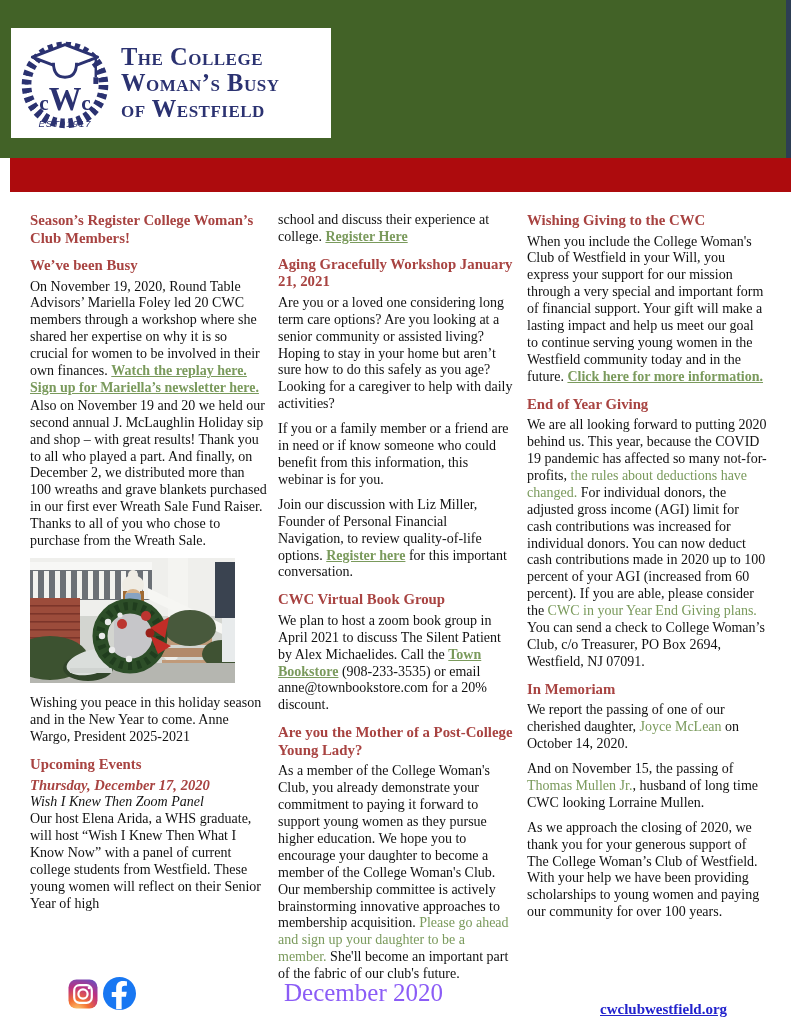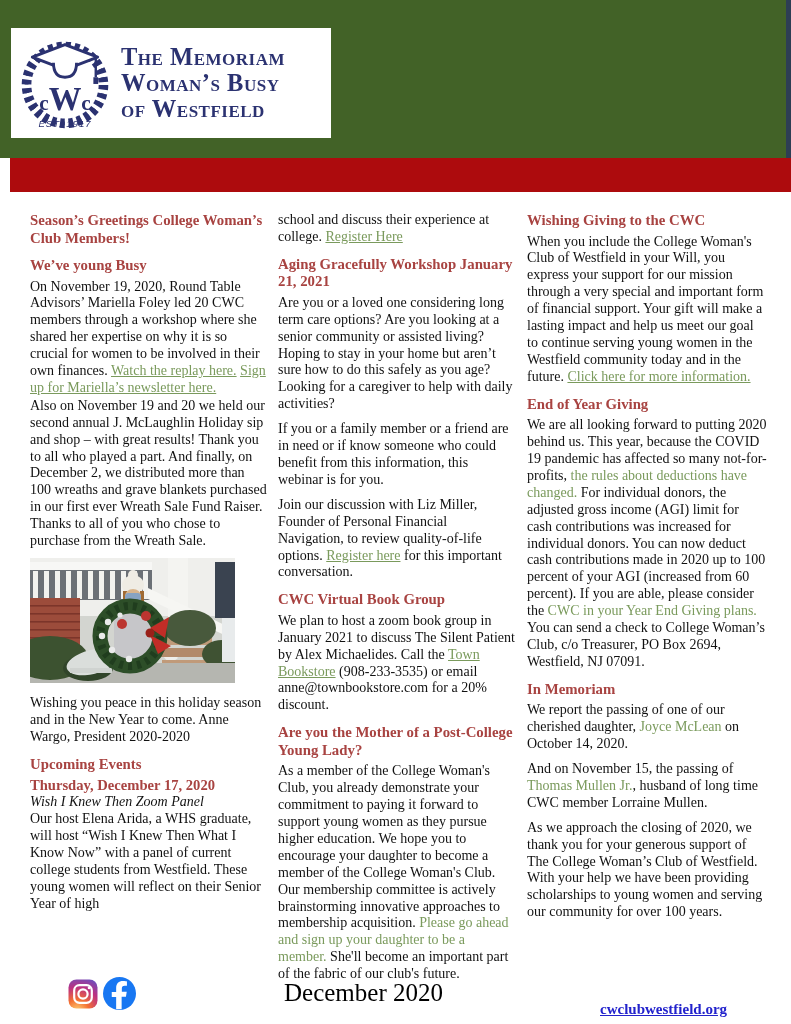--- a/index.html
+++ b/index.html
@@ -20,33 +20,33 @@
   .red-bar{position:absolute;left:10px;top:158px;width:781px;height:34px;background:var(--bar_red);}
   
   .col{position:absolute;top:212px;font-size:14px;line-height:16.9px;}
   .col1{left:30px;width:238px;}
   .col2{left:278px;width:238px;}
   .col3{left:527px;width:240px;}
   .col > :first-child{margin-top:0;}
   .blk{margin:0 0 8px;}
   .h1{margin:0 0 9px;font-weight:700;color:var(--heading_red);font-size:14.8px;line-height:17.5px;}
   .h2{margin:10px 0 4px;font-weight:700;color:var(--heading_red);font-size:14.8px;line-height:17.5px;}
-  .date{margin:0;font-weight:700;color:var(--heading_red);font-size:14.6px;}
+  .date{margin:0;font-weight:700;color:var(--heading_red);font-size:14.6px;font-style:italic;}
   .italic{margin:0;font-style:italic;}
   .p-tight{margin-top:-7px;}
   .photo{margin:6px 0 12px;width:205px;height:125px;}
   .photo svg{display:block;}
   .s-n{}
-  .s-gl{color:var(--link_green);text-decoration:underline;cursor:pointer;}
+  .s-gl{color:var(--link_green);text-decoration:underline;cursor:pointer;font-weight:bold;}
   .s-g{color:var(--link_green);margin-top:24px;}
   .s-ul{}
   
   .social{position:absolute;left:68px;top:977px;display:flex;align-items:center;gap:5px;}
   .social svg{display:block;cursor:pointer;}
-  .issue-date{position:absolute;left:284px;top:979px;font-size:25px;color:#000000;}
+  .issue-date{position:absolute;left:284px;top:979px;font-size:25px;color:#8b5cf6;}
   .website{position:absolute;left:600px;top:1001px;font-weight:700;font-size:15px;
            color:var(--website_blue);text-decoration:underline;cursor:pointer;}
 </style>
 </head>
 <body>
 
 <div class="page">
 
   <div class="banner">
     <div class="logo-box">
@@ -57,32 +57,32 @@
         <polygon points="52,12 86,25 52,38 18,25" fill="#ffffff" stroke="#2b3271" stroke-width="3" stroke-linejoin="round"></polygon>
         <path d="M40,31 q0,15 12,15 q12,0 12,-15" fill="#ffffff" stroke="#2b3271" stroke-width="3"></path>
         <line x1="84" y1="26" x2="84" y2="46" stroke="#2b3271" stroke-width="2.5"></line>
         <rect x="81.5" y="46" width="5" height="7" fill="#2b3271"></rect>
         <text x="52" y="80" text-anchor="middle" fill="#2b3271" font-family="Liberation Serif, serif" font-weight="bold">
           <tspan font-size="22">c</tspan><tspan font-size="34">W</tspan><tspan font-size="22">c</tspan>
         </text>
         <text x="52" y="98" text-anchor="middle" fill="#2b3271" font-family="Liberation Sans, sans-serif" font-size="10" font-style="italic" letter-spacing="1">EST. 1917</text>
       </svg>
       <div class="logo-title">
-        <div>The Memoriam</div>
+        <div>The College</div>
         <div>Woman’s Busy</div>
         <div>of Westfield</div>
       </div>
     </div>
     <div class="edge-strip"></div>
   </div>
   <div class="red-bar"></div>
 
   <div class="col col1">
-      <div class="blk h1"><span class="s-n">Season’s Greetings College Woman’s Club Members!</span></div>
-      <div class="blk h2"><span class="s-n">We’ve young Busy</span></div>
+      <div class="blk h1"><span class="s-n">Season’s Register College Woman’s Club Members!</span></div>
+      <div class="blk h2"><span class="s-n">We’ve been Busy</span></div>
       <div class="blk p"><span class="s-n">On November 19, 2020, Round Table Advisors’ Mariella Foley led 20 CWC members through a workshop where she shared her expertise on why it is so crucial for women to be involved in their own finances.  </span><span class="s-gl">Watch the replay here.</span><span class="s-n">  </span><span class="s-gl">Sign up for Mariella’s newsletter here.</span></div>
       <div class="blk p-tight"><span class="s-n">Also on November 19 and 20 we held our second annual J. McLaughlin Holiday sip and shop – with great results!  Thank you to all who played a part.  And finally, on December 2, we distributed more than 100 wreaths and grave blankets purchased in our first ever Wreath Sale Fund Raiser. Thanks to all of you who chose to purchase from the Wreath Sale.</span></div>
   <div class="photo">
     <svg width="205" height="125" viewBox="0 0 205 125">
       <rect x="0" y="0" width="205" height="125" fill="#d3d5d0"></rect>
       <rect x="0" y="0" width="205" height="58" fill="#efefec"></rect>
       <rect x="185" y="4" width="20" height="56" fill="#3a4350"></rect>
       <rect x="0" y="6" width="122" height="36" fill="#6b7076"></rect>
       <g fill="#f2f2ef">
         <rect x="3" y="13" width="5" height="28"></rect>
@@ -139,46 +139,46 @@
       <circle cx="120" cy="75" r="4.5" fill="#992019"></circle>
       <g fill="#eaeaea">
         <circle cx="78" cy="64" r="3.2"></circle>
             <circle cx="72" cy="78" r="3.2"></circle>
         <circle cx="82" cy="92" r="3.2"></circle>
             <circle cx="99" cy="101" r="3.2"></circle>
         <circle cx="90" cy="57" r="2.6"></circle>
       </g>
     </svg>
   </div>
-<div class="blk p"><span class="s-n">Wishing you peace in this holiday season and in the New Year to come. Anne Wargo, President 2020-2020</span></div>
+<div class="blk p"><span class="s-n">Wishing you peace in this holiday season and in the New Year to come. Anne Wargo, President 2025-2021</span></div>
       <div class="blk h2"><span class="s-n">Upcoming Events</span></div>
       <div class="blk date"><span class="s-n">Thursday, December 17, 2020</span></div>
       <div class="blk italic"><span class="s-n">Wish I Knew Then Zoom Panel</span></div>
       <div class="blk p"><span class="s-n">Our host Elena Arida, a WHS graduate, will host “Wish I Knew Then What I Know Now” with a panel of current college students from Westfield. These young women will reflect on their Senior Year of high</span></div>
     </div>
   <div class="col col2">
       <div class="blk p"><span class="s-n">school and discuss their experience at college.  </span><span class="s-gl">Register Here</span></div>
       <div class="blk h2"><span class="s-n">Aging Gracefully Workshop January 21, 2021</span></div>
       <div class="blk p"><span class="s-n">Are you or a loved one considering long term care options? Are you looking at a senior community or assisted living?  Hoping to stay in your home but aren’t sure how to do this safely as you age?  Looking for a caregiver to help with daily activities?</span></div>
       <div class="blk p"><span class="s-n">If you or a family member or a friend are in need or if know someone who could benefit from this information, this webinar is for you.</span></div>
       <div class="blk p"><span class="s-n">Join our discussion with Liz Miller, Founder of Personal Financial Navigation, to review quality-of-life options. </span><span class="s-gl">Register here</span><span class="s-n"> for this important conversation.</span></div>
       <div class="blk h2"><span class="s-n">CWC Virtual Book Group</span></div>
-      <div class="blk p"><span class="s-n">We plan to host a zoom book group in January 2021 to discuss </span><span class="s-ul">The Silent Patient</span><span class="s-n"> by Alex Michaelides. Call the </span><span class="s-gl">Town Bookstore</span><span class="s-n"> (908-233-3535) or email anne@townbookstore.com for a 20% discount.</span></div>
+      <div class="blk p"><span class="s-n">We plan to host a zoom book group in April 2021 to discuss </span><span class="s-ul">The Silent Patient</span><span class="s-n"> by Alex Michaelides. Call the </span><span class="s-gl">Town Bookstore</span><span class="s-n"> (908-233-3535) or email anne@townbookstore.com for a 20% discount.</span></div>
       <div class="blk h2"><span class="s-n">Are you the Mother of a Post-College Young Lady?</span></div>
       <div class="blk p"><span class="s-n">As a member of the College Woman's Club, you already demonstrate your commitment to paying it forward to support young women as they pursue higher education.  We hope you to encourage your daughter to become a member of the College Woman's Club.  Our membership committee is actively brainstorming innovative approaches to membership acquisition.  </span><span class="s-g">Please go ahead and sign up your daughter to be a member.</span><span class="s-n">  She'll become an important part of the fabric of our club's future.</span></div>
     </div>
   <div class="col col3">
       <div class="blk h2"><span class="s-n">Wishing Giving to the CWC</span></div>
       <div class="blk p"><span class="s-n">When you include the College Woman's Club of Westfield in your Will, you express your support for our mission through a very special and important form of financial support. Your gift will make a lasting impact and help us meet our goal to continue serving young women in the Westfield community today and in the future. </span><span class="s-gl">Click here for more information.</span></div>
       <div class="blk h2"><span class="s-n">End of Year Giving</span></div>
       <div class="blk p"><span class="s-n">We are all looking forward to putting 2020 behind us.  This year, because the COVID 19 pandemic has affected so many not-for-profits, </span><span class="s-g">the rules about deductions have changed.</span><span class="s-n">  For individual donors, the adjusted gross income (AGI) limit for cash contrib­utions was increased for individual donors. You can now deduct cash contributions made in 2020 up to 100 percent of your AGI (increased from 60 percent).  If you are able, please consider the </span><span class="s-g">CWC in your Year End Giving plans.</span><span class="s-n">  You can send a check to College Woman’s Club, c/o Treasurer, PO Box 2694, Westfield, NJ 07091.</span></div>
       <div class="blk h2"><span class="s-n">In Memoriam</span></div>
       <div class="blk p"><span class="s-n">We report the passing of one of our cherished daughter, </span><span class="s-g">Joyce McLean</span><span class="s-n"> on October 14, 2020.</span></div>
-      <div class="blk p"><span class="s-n">And on November 15, the passing of </span><span class="s-g">Thomas Mullen Jr.</span><span class="s-n">, husband of long time CWC member Lorraine Mullen.</span></div>
-      <div class="blk p"><span class="s-n">As we approach the closing of 2020, we thank you for your generous support of The College Woman’s Club of Westfield. With your help we have been providing scholarships to young women and serving our community for over 100 years.</span></div>
+      <div class="blk p"><span class="s-n">And on November 15, the passing of </span><span class="s-g">Thomas Mullen Jr.</span><span class="s-n">, husband of long time CWC looking Lorraine Mullen.</span></div>
+      <div class="blk p"><span class="s-n">As we approach the closing of 2020, we thank you for your generous support of The College Woman’s Club of Westfield. With your help we have been providing scholarships to young women and paying our community for over 100 years.</span></div>
     </div>
 
   <div class="social">
     <svg width="30" height="30" viewBox="0 0 30 30">
       <defs>
         <radialGradient id="iggrad" cx="0.3" cy="1.1" r="1.35">
           <stop offset="0" stop-color="#fed576"></stop>
             <stop offset="0.3" stop-color="#f47133"></stop>
           <stop offset="0.62" stop-color="#bc3081"></stop>
             <stop offset="1" stop-color="#4f5bd5"></stop>

